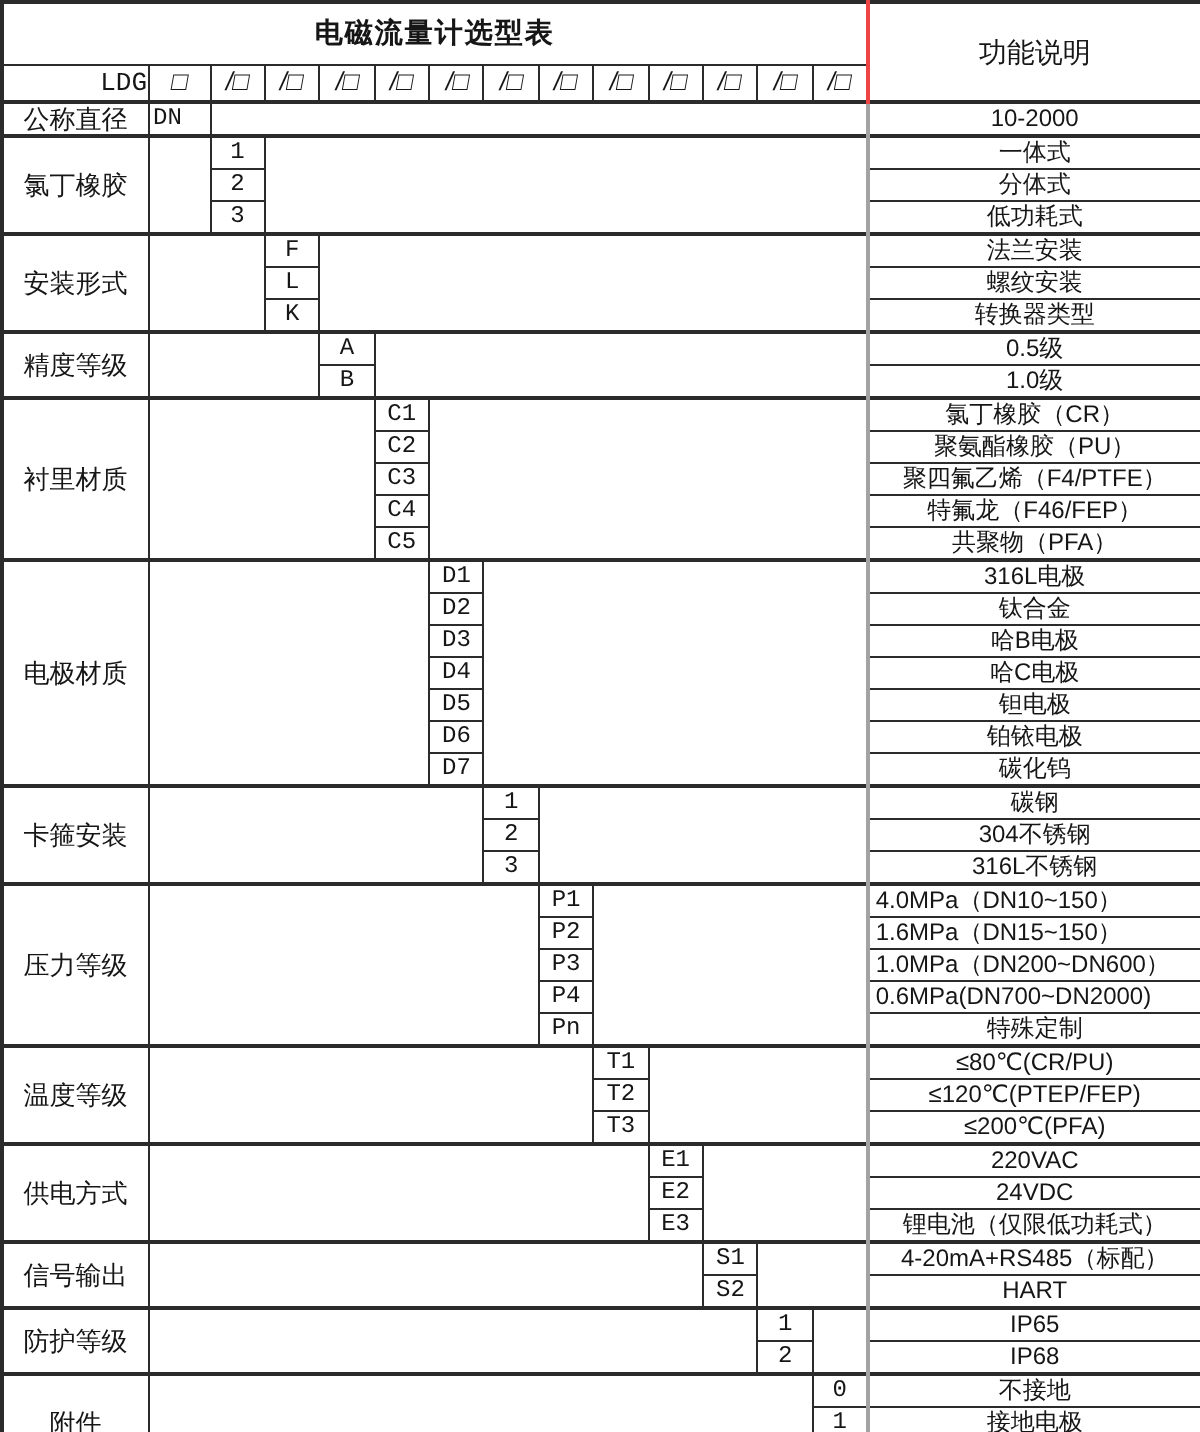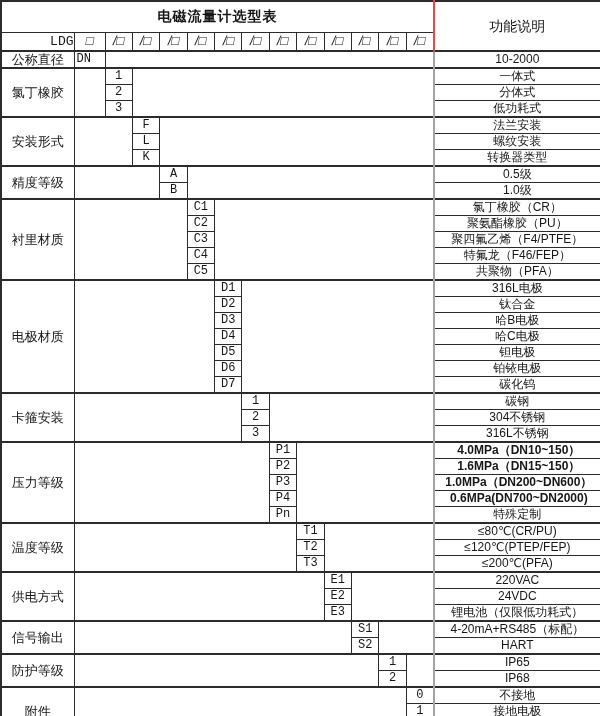--- a/index.html
+++ b/index.html
@@ -12,21 +12,21 @@
      color:#161616;}
   tr.r-title{height:31px;}
   tr.r-model{height:19px;}
   td.title-cell{font-size:14px;font-weight:bold;letter-spacing:1px;}
   td.fn-header{font-size:14px;border-left:2px solid #ef4444;}
   td.lbl{font-size:13px;letter-spacing:0px;text-align:center;}
   td.model-prefix{text-align:right;padding-left:6px;font-family:"Liberation Mono","DejaVu Sans Mono",monospace;font-size:13px;}
   td.code{font-family:"Liberation Mono","DejaVu Sans Mono",monospace;font-size:12px;}
   td.code-left{text-align:left;padding-left:2px;margin-left:44px;}
   td.desc{border-left:2px solid #a3a3a3;font-size:12px;}
-  td.desc-left{text-align:center;padding-left:3px;font-weight:bold;}
+  td.desc-left{text-align:left;padding-left:3px;}
   tr.blk td{border-top-width:2px;}
   .boxg{display:inline-block;transform:skewX(-10deg);font-size:13px;}
 </style>
 </head>
 <body>
 
 <div id="page">
   <table id="sel">
     <colgroup>
       <col style="width:73px">

